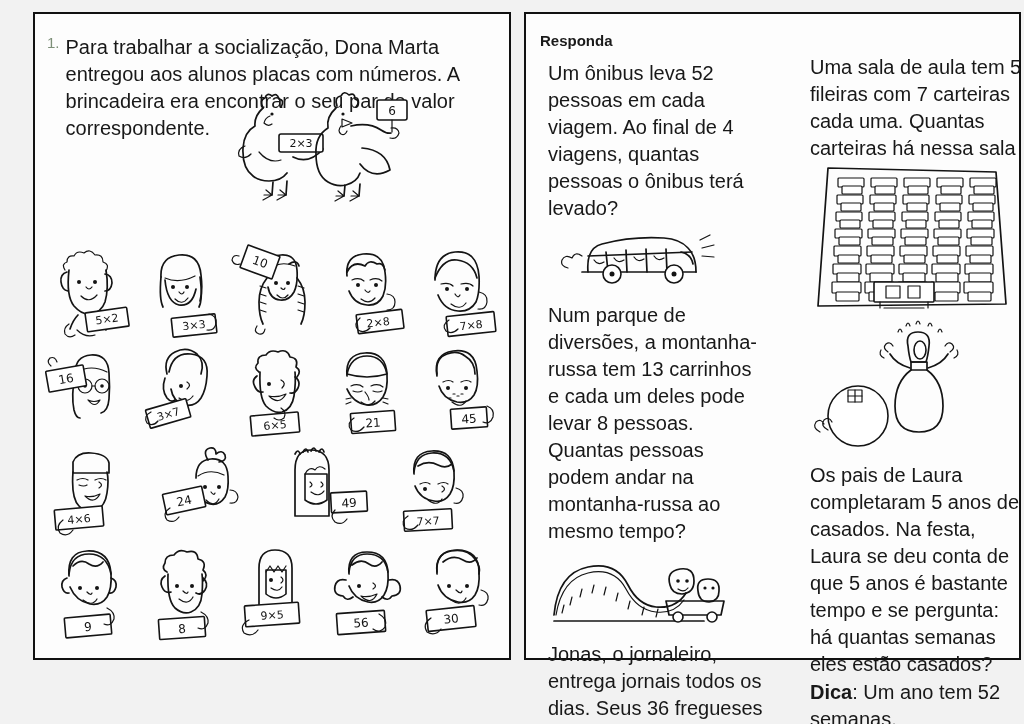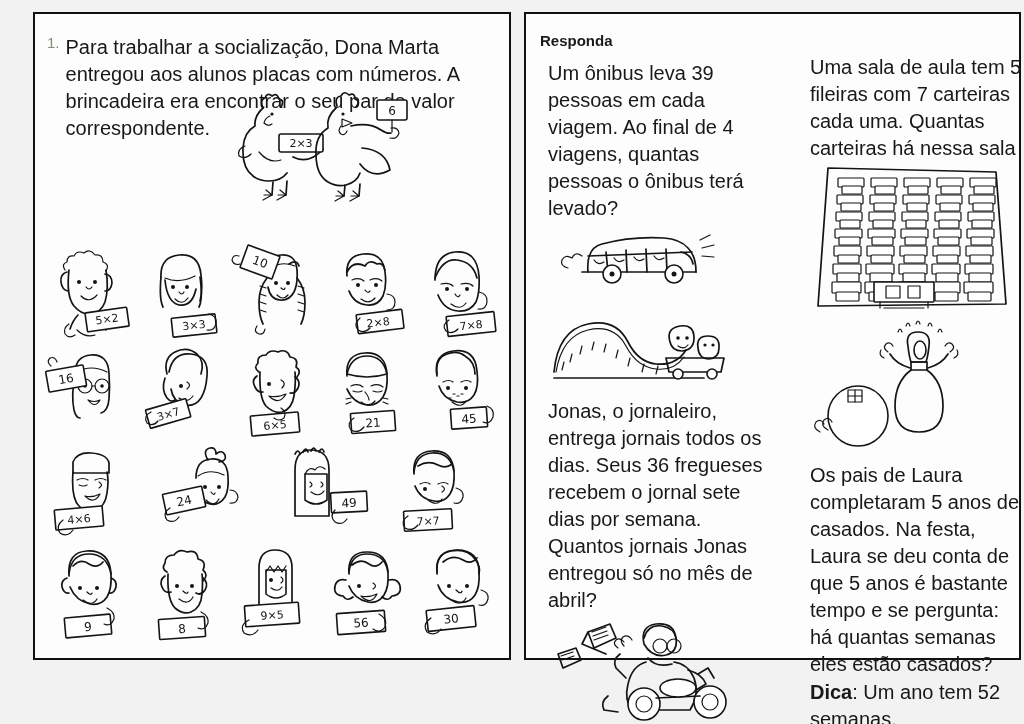--- a/index.html
+++ b/index.html
@@ -384,40 +384,41 @@
     </div>
   </div>
 
   <div class="page" id="right-page">
 
     <div id="responda">Responda</div>
 
     <div class="col" id="col-a">
 
       <div class="prob">
-        <p class="txt">Um ônibus leva 39 pessoas em cada viagem. Ao final de 4 viagens, quantas pessoas o ônibus terá levado?</p>
+        <p class="txt">Um ônibus leva 52 pessoas em cada viagem. Ao final de 4 viagens, quantas pessoas o ônibus terá levado?</p>
         <div class="pic">
           <svg width="215" height="68" viewBox="0 0 215 68">
             <path class="ink" d="M40 50 q-2 -24 14 -28 q30 -8 62 -6 q16 1 24 10 q8 8 8 24"></path>
             <path class="ink" d="M34 50 l114 0"></path>
             <path class="ink" d="M40 34 l104 -4"></path>
             <path class="ink" d="M58 30 l2 20 M78 28 l1 22 M98 27 l1 23 M118 27 l1 23"></path>
             <path class="ink" d="M133 30 q10 2 12 12"></path>
             <circle class="ink-f" cx="64" cy="52" r="9"></circle>
               <circle class="ink-f" cx="126" cy="52" r="9"></circle>
             <circle class="dot" cx="64" cy="52" r="2.5"></circle>
               <circle class="dot" cx="126" cy="52" r="2.5"></circle>
             <path class="ink-thin" d="M46 38 q4 6 10 2 M66 36 q4 6 10 2 M86 35 q4 6 10 2 M106 34 q4 6 10 2"></path>
             <path class="ink-thin" d="M20 46 q-8 -2 -6 -8 q3 -6 10 -2 q3 -7 10 -2"></path>
             <path class="ink-thin" d="M152 18 l10 -5 M154 26 l12 -3 M154 34 l12 1"></path>
           </svg>
         </div>
       </div>
 
       <div class="prob" style="margin-top:12px;">
+        <p class="txt">Num parque de diversões, a montanha-russa tem 13 carrinhos e cada um deles pode levar 8 pessoas. Quantas pessoas podem andar na montanha-russa ao mesmo tempo?</p>
         <div class="pic">
           <svg width="215" height="82" viewBox="0 0 215 82">
             <path class="ink" d="M6 70 q4 -42 34 -48 q28 -6 40 18 q10 20 28 22 q20 2 30 -14"></path>
             <path class="ink-thin" d="M8 70 q6 -36 32 -42 q26 -6 38 16 q11 21 30 23 q18 2 28 -12"></path>
             <path class="ink-thin" d="M14 68 l2 -8 M22 60 l2 -8 M32 52 l2 -8 M44 48 l2 -8 M56 50 l2 -8 M68 56 l2 -8 M80 64 l2 -8 M94 70 l2 -8 M108 72 l2 -8"></path>
             <path class="ink" d="M6 76 l150 0"></path>
             <path class="ink" d="M122 40 q-4 -14 10 -16 q14 -2 14 12 q0 12 -12 13 q-10 0 -12 -9"></path>
             <circle class="dot" cx="130" cy="36" r="1.8"></circle>
               <circle class="dot" cx="139" cy="36" r="1.8"></circle>
             <path class="ink-thin" d="M130 44 q6 4 10 -1"></path>

